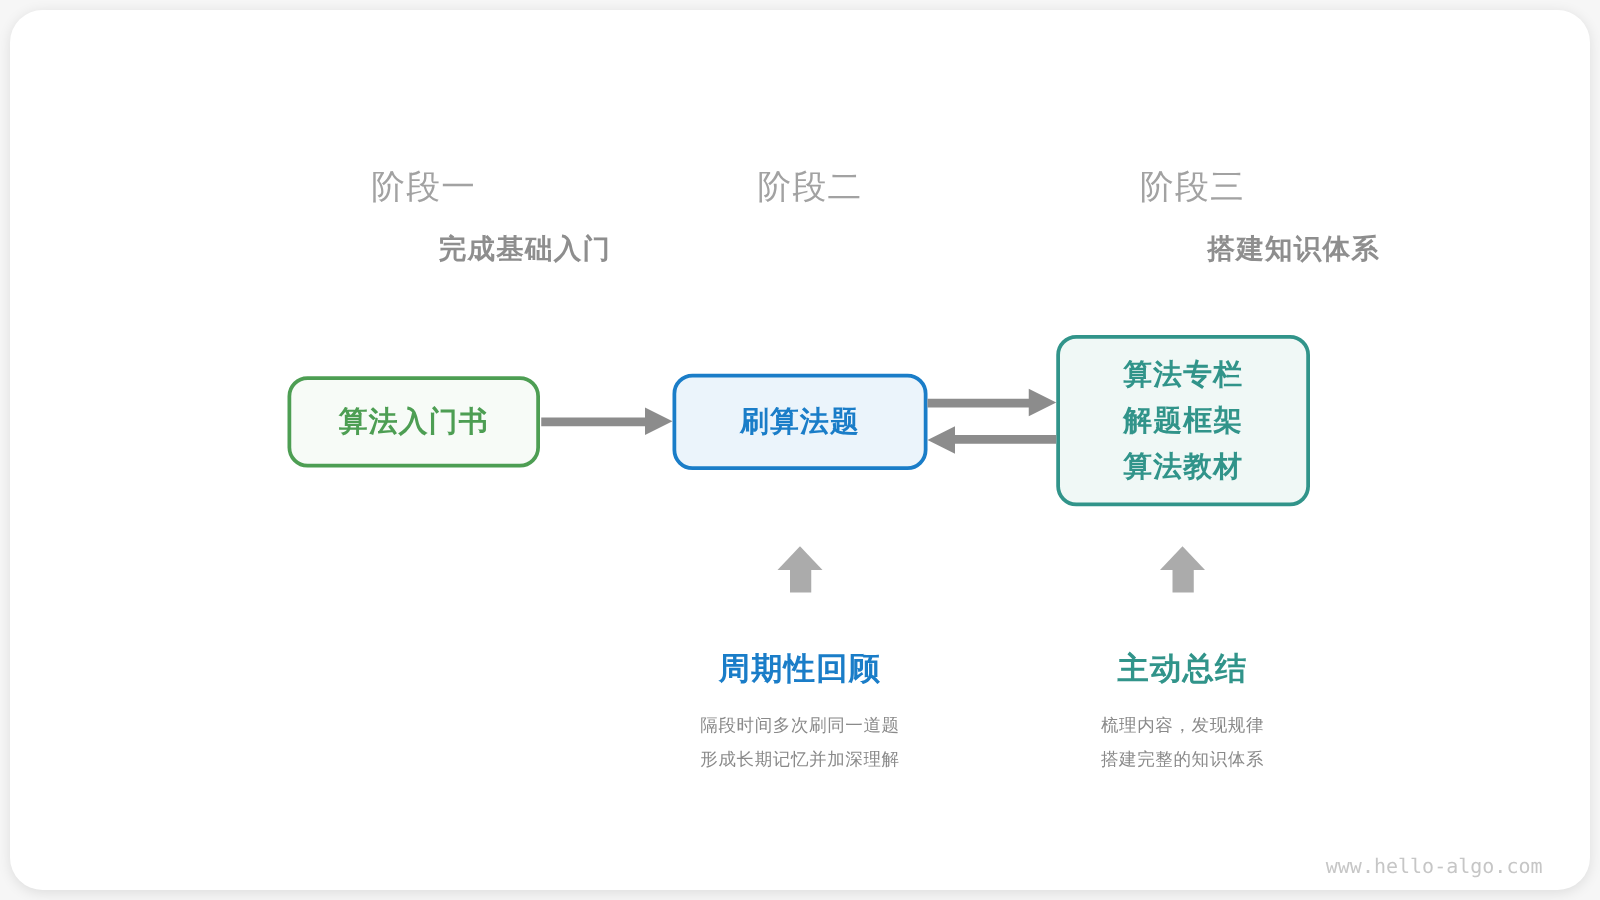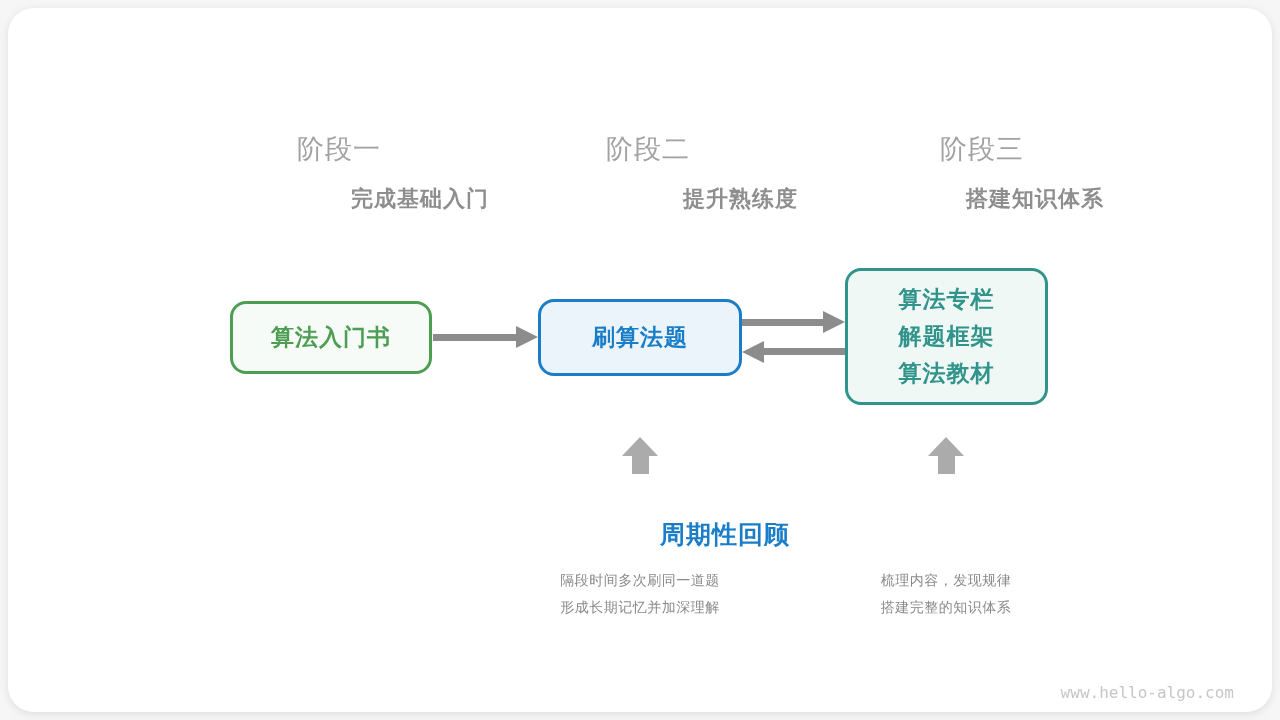--- a/index.html
+++ b/index.html
@@ -62,21 +62,21 @@
   
   .up-arrow{width:36px;height:37px;}
   .up-arrow .tri{
     width:0;height:0;margin:0 auto;
     border-left:18px solid transparent;border-right:18px solid transparent;
     border-bottom:19px solid var(--up-gray);
   }
   .up-arrow .stem{width:17px;height:18px;margin:0 auto;background:var(--up-gray);}
 
   
-  .anno-title{width:300px;font-size:25px;font-weight:700;top:510px;letter-spacing:1px;text-align:right;}
+  .anno-title{width:300px;font-size:25px;font-weight:700;top:510px;letter-spacing:1px;}
   .anno-title.blue{color:var(--blue);}
   .anno-title.teal{color:var(--teal);}
   .anno-desc{
     width:340px;top:559px;font-size:14px;color:var(--desc-gray);
     line-height:27px;letter-spacing:0.5px;
   }
 
   .watermark{
     right:38px;top:675px;
     font-family:"DejaVu Sans Mono","Liberation Mono",monospace;
@@ -84,24 +84,23 @@
   }
 </style>
 </head>
 <body>
 
 <div class="canvas">
   <div class="card">
 
     <div class="abs ctr stage-title" style="left:201px;">阶段一</div>
     <div class="abs ctr stage-title" style="left:510px;">阶段二</div>
-    <div class="abs ctr stage-title" style="left:844px;font-family:Liberation Serif, serif;">阶段三</div>
+    <div class="abs ctr stage-title" style="left:816px;font-family:Liberation Serif, serif;">阶段三</div>
 
     <div class="abs ctr stage-sub" style="left:181px;">完成基础入门</div>
-    <div class="abs ctr stage-sub" style="left:490px;">提升熟练度</div>
     <div class="abs ctr stage-sub" style="left:796px;">搭建知识体系</div>
 
     <div class="abs node node-green" style="left:222px;top:293px;width:202px;height:73px;">
       <span>算法入门书</span>
     </div>
 
     <div class="abs node node-blue" style="left:530px;top:291px;width:204px;height:77px;">
       <span>刷算法题</span>
     </div>
 
@@ -128,20 +127,21 @@
       <div class="tri"></div>
       <div class="stem"></div>
     </div>
 
     <div class="abs ctr anno-title blue" style="left:482px;">周期性回顾</div>
     <div class="abs ctr anno-desc" style="left:462px;">
       <div>隔段时间多次刷同一道题</div>
       <div>形成长期记忆并加深理解</div>
     </div>
 
+    <div class="abs ctr anno-title teal" style="left:788px;">主动总结</div>
     <div class="abs ctr anno-desc" style="left:768px;">
       <div>梳理内容，发现规律</div>
       <div>搭建完整的知识体系</div>
     </div>
 
     <div class="abs watermark">www.hello-algo.com</div>
 
   </div>
 </div>
 

